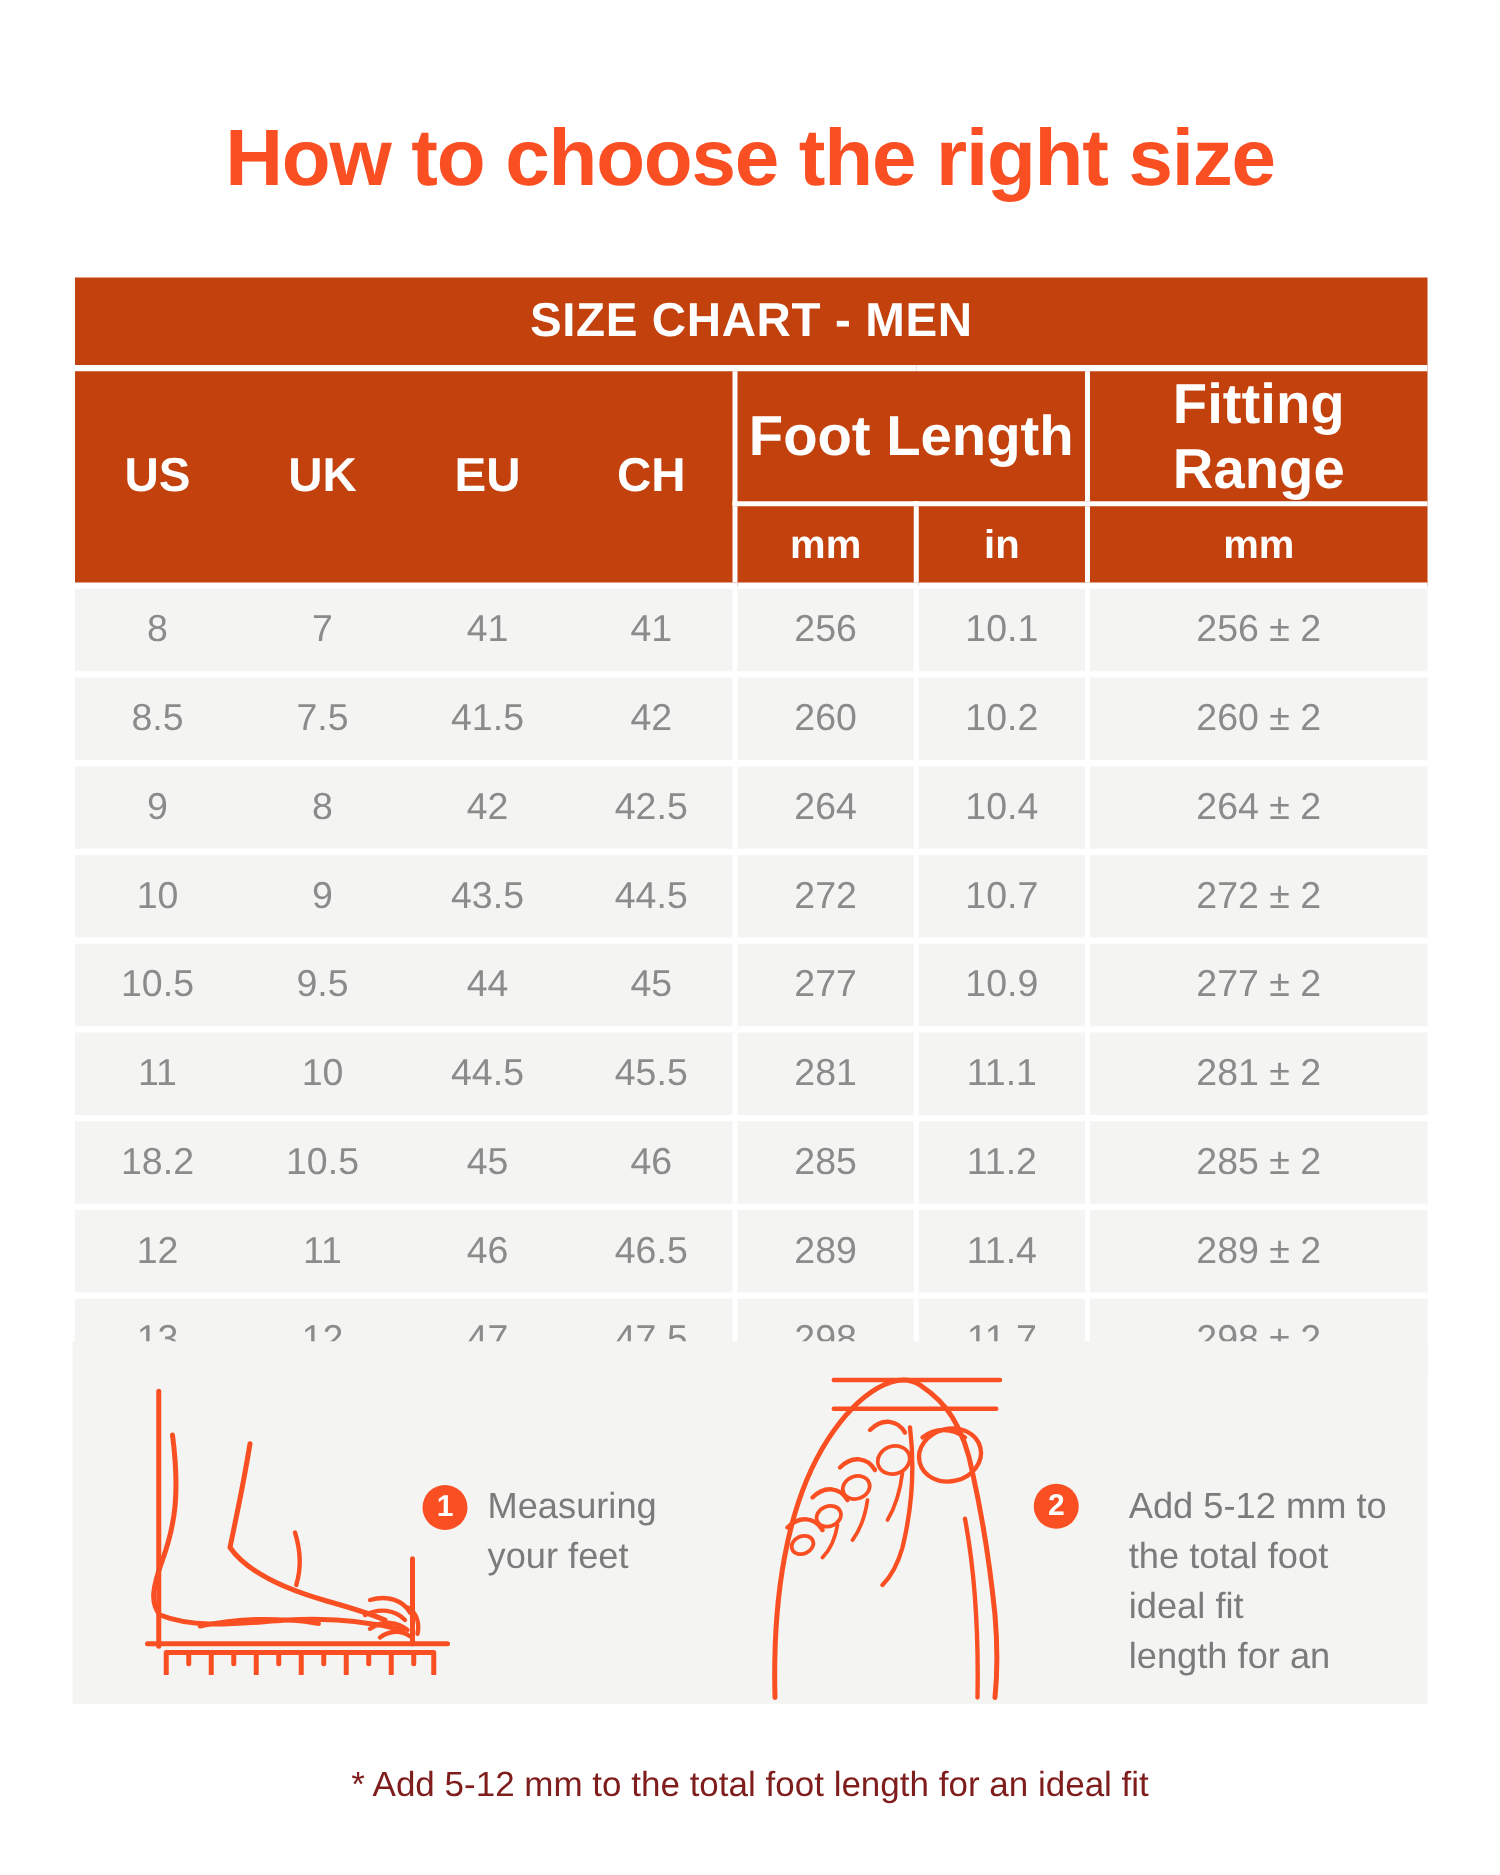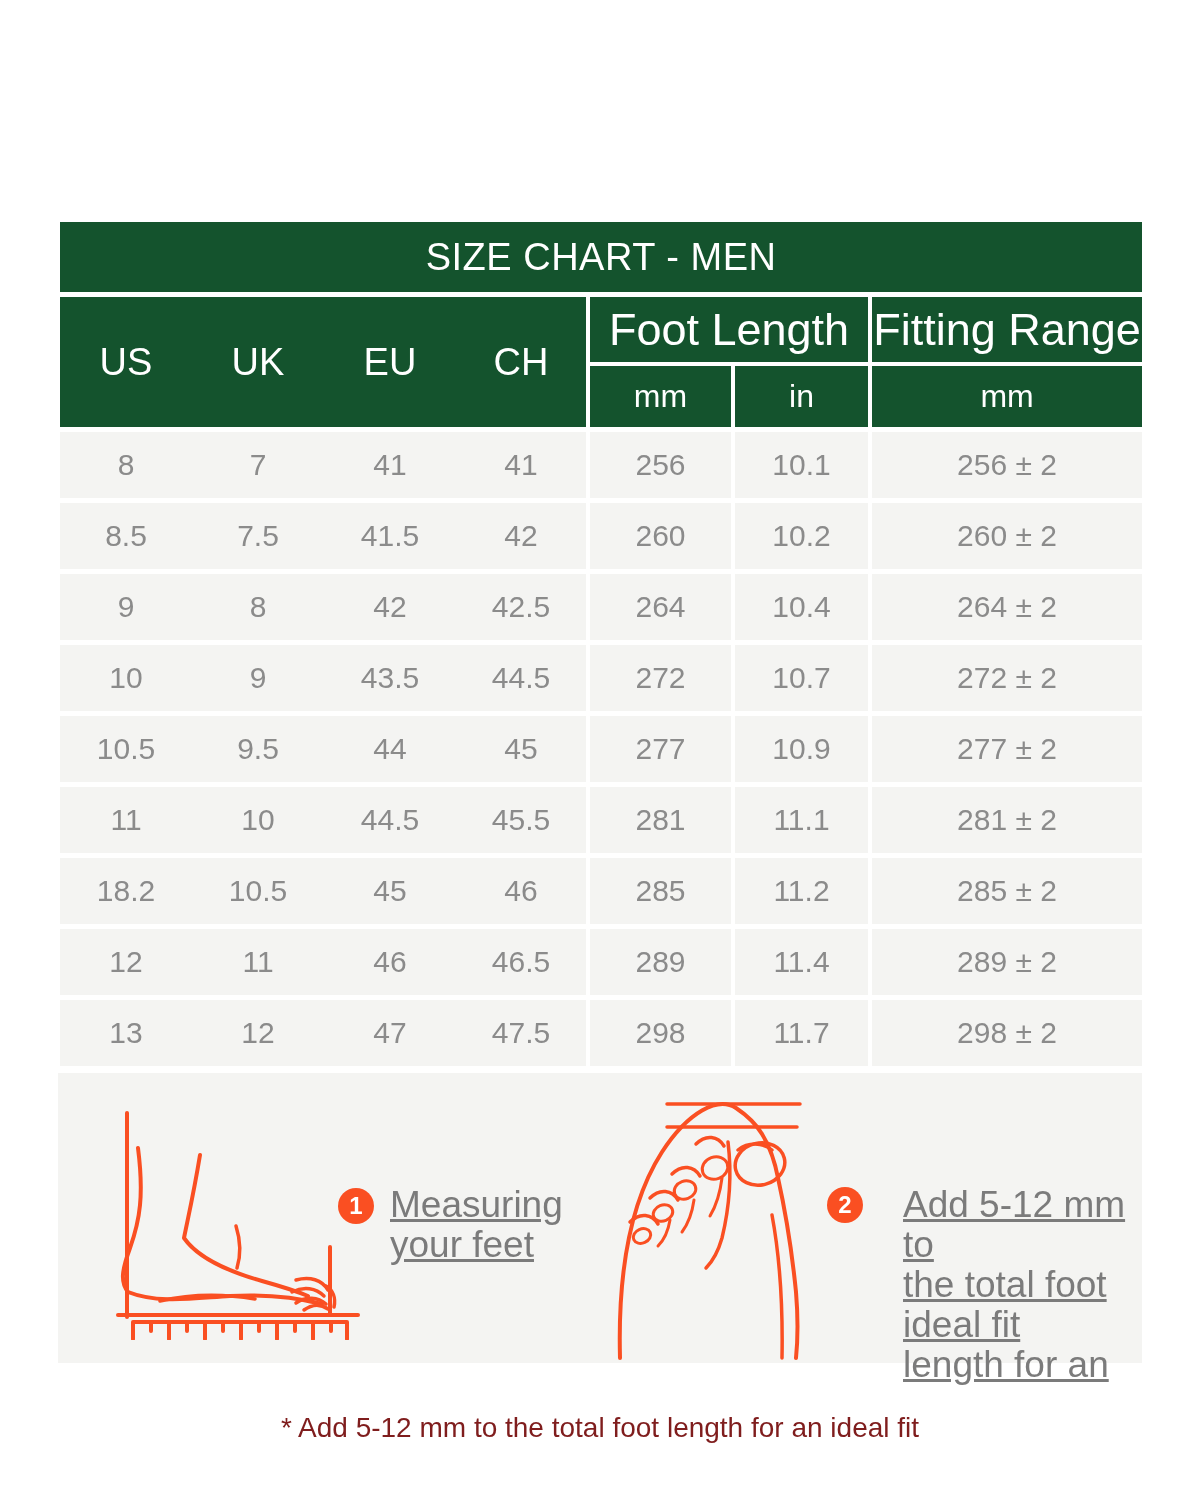--- a/index.html
+++ b/index.html
@@ -3,49 +3,50 @@
 <meta charset="utf-8">
 <style>
   html,body{margin:0;padding:0;background:#fff;}
   .page{position:relative;width:1200px;height:1500px;background:#ffffff;margin:0 auto;
         font-family:"Liberation Sans", sans-serif;overflow:hidden;}
   .title{position:absolute;left:0;top:90px;width:1200px;text-align:center;
          font-size:64px;font-weight:bold;letter-spacing:-1px;color:#FA4F22;line-height:72px;}
   
   .size-table{position:absolute;left:60px;top:222px;width:1082px;border-collapse:collapse;table-layout:fixed;}
   .size-table th,.size-table td{padding:0;text-align:center;vertical-align:middle;}
-  .size-table th{background:#14532d;color:#ffffff;font-weight:normal;}
+  .size-table th{background:#c2410c;color:#ffffff;font-weight:bold;}
   .banner-row th{font-size:38px;height:70px;border-bottom:5px solid #fff;letter-spacing:0.5px;}
   .size-col{font-size:38px;}
   .group-th{font-size:45px;height:65px;border-left:4px solid #fff;border-bottom:4px solid #fff;}
   .unit-th{font-size:32px;height:61px;}
   .unit-left{border-left:4px solid #fff;}
   .size-table tbody td{background:#F4F4F2;color:#8B8B8B;font-size:30px;height:66px;border-top:5px solid #fff;}
   .size-table tbody td.sep{border-left:4px solid #fff;}
   
   .panel{position:absolute;left:58px;top:1073px;width:1084px;height:290px;background:#F4F4F2;}
   .panel svg{position:absolute;display:block;}
   .svg-foot-side{left:42px;top:27px;}
   .svg-foot-top{left:552px;top:17px;}
   .stroke{stroke:#FA4F22;fill:none;stroke-linecap:round;stroke-linejoin:round;}
   .badge{position:absolute;width:36px;height:36px;border-radius:50%;background:#FA4F22;
          color:#fff;font-size:24px;font-weight:bold;line-height:36px;text-align:center;}
   .badge-1{left:280px;top:115px;}
   .badge-2{left:769px;top:114px;}
-  .step-text{position:absolute;color:#7B7B7B;font-size:37px;line-height:40px;text-decoration:underline;}
+  .step-text{position:absolute;color:#7B7B7B;font-size:29px;line-height:40px;}
   .step-text-1{left:332px;top:112px;}
   .step-text-2{left:845px;top:112px;}
   .footnote{position:absolute;left:0;top:1412px;width:1200px;text-align:center;
             color:#7f1d1d;font-size:28px;}
 </style>
 </head>
 <body>
 
 <div class="page">
 
+  <div class="title">How to choose the right size</div>
 
   <table class="size-table">
     <colgroup>
       <col style="width:132px">
         <col style="width:132px">
         <col style="width:132px">
         <col style="width:132px">
       <col style="width:145px">
         <col style="width:137px">
         <col style="width:272px">

